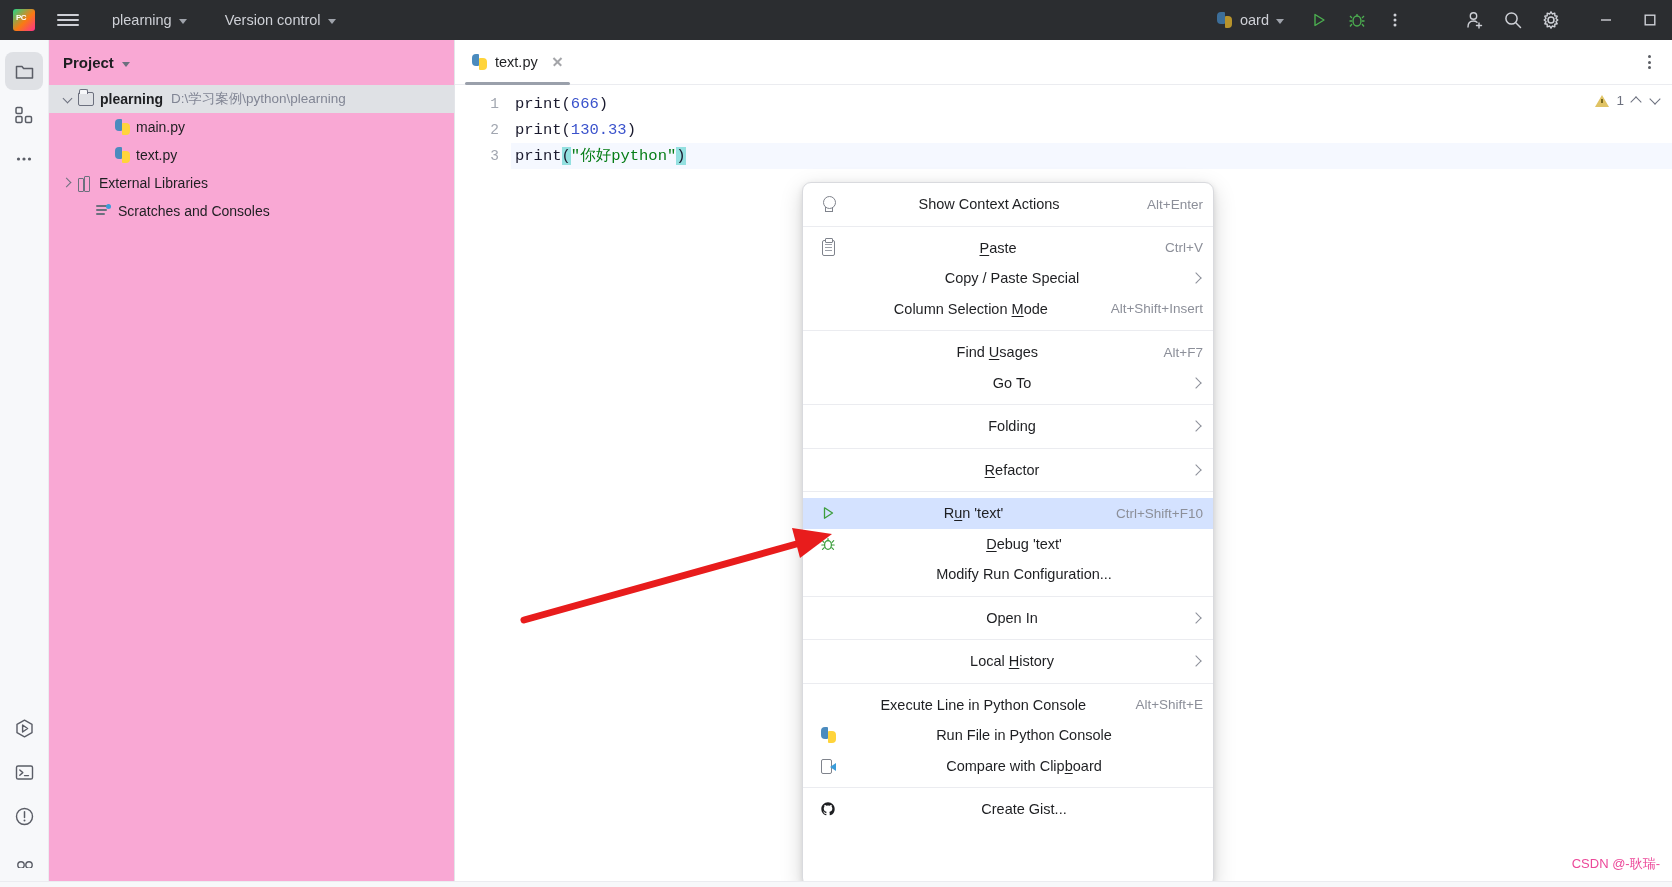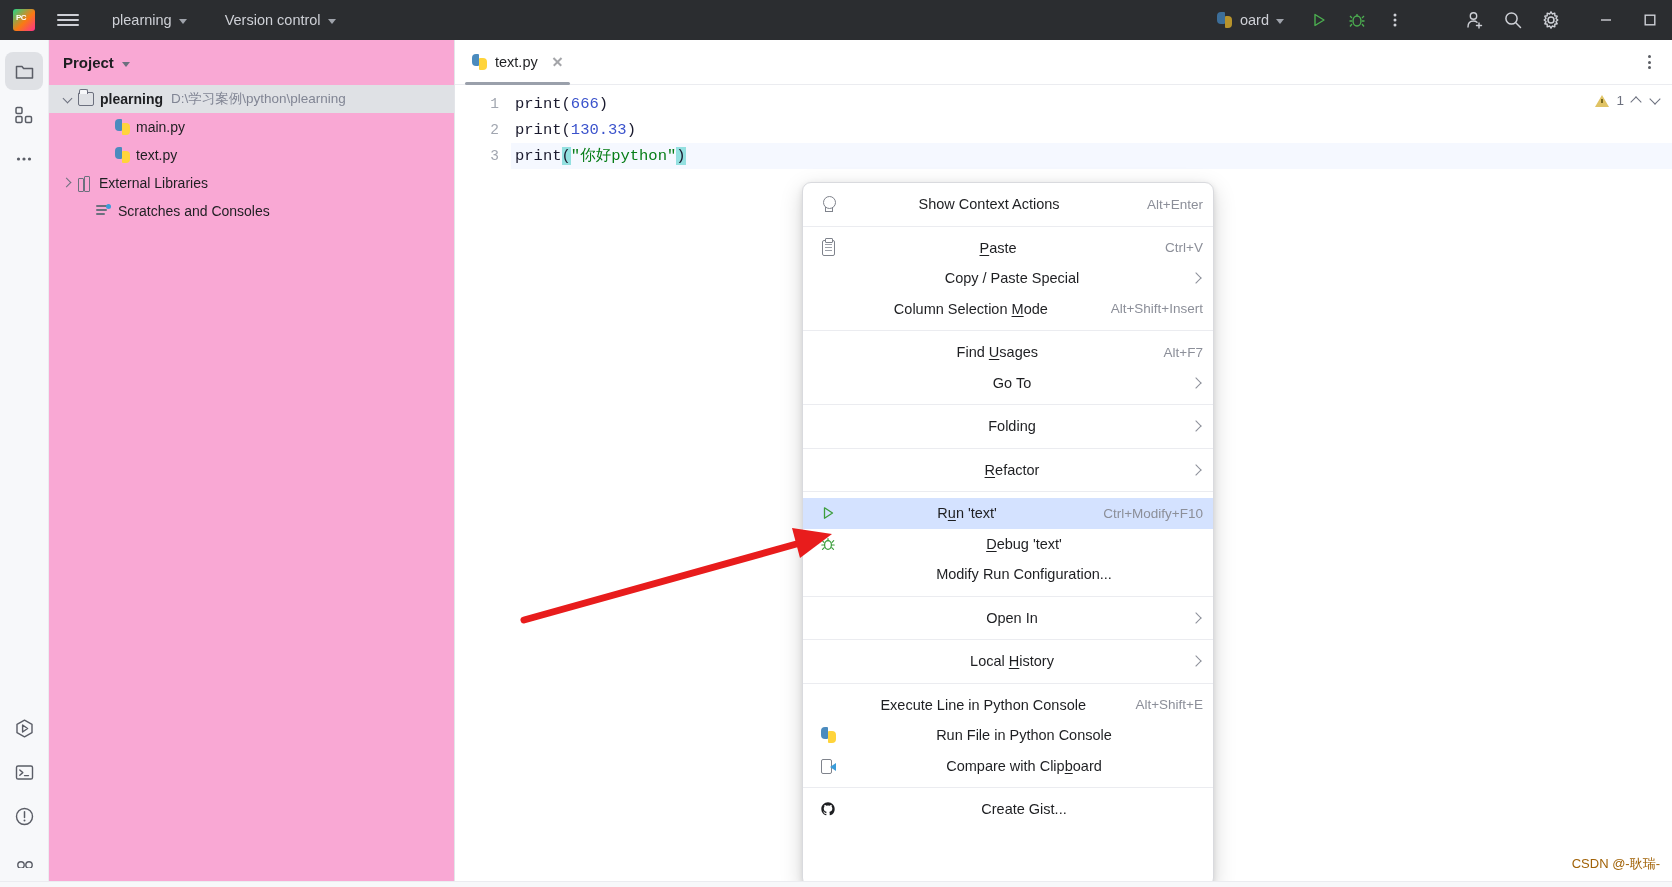--- a/index.html
+++ b/index.html
@@ -231,21 +231,21 @@
   .cmpclip::before{content:"";position:absolute;left:0;top:1px;width:9px;height:13px;
     border:1.5px solid #7f838c;border-radius:2px;}
   .cmpclip::after{content:"";position:absolute;right:0;top:5px;width:0;height:0;
     border-top:4px solid transparent;border-bottom:4px solid transparent;border-right:6px solid #3b9cd9;}
 
   
   .arrow-svg { position:absolute; left:0; top:0; width:1672px; height:887px; pointer-events:none; }
 
   
   .watermark {
-    position:absolute; right:12px; bottom:14px; font-size:13px; color:#a16207;
+    position:absolute; right:12px; bottom:14px; font-size:13px; color:#ec4899;
   }
   .statusline {
     position:absolute; left:0; bottom:0; width:1672px; height:6px; background:#f7f8fa;
     border-top:1px solid #ebecf0;
   }
 </style>
 </head>
 <body>
 
 <div id="app">
@@ -503,21 +503,21 @@
         <span class="mi-sub"></span>
       </div>
       <div class="msep"></div>
       <div class="mi sel">
         <span class="mi-ico">
           <svg width="16" height="16" viewBox="0 0 16 16">
             <path d="M4.5 2.8 L12.5 8 L4.5 13.2 Z" fill="none" stroke="#3c9e3c" stroke-width="1.3" stroke-linejoin="round"></path>
           </svg>
         </span>
         <span class="mi-label">R<span class="mn">u</span>n 'text'</span>
-        <span class="mi-key">Ctrl+Modify+F10</span>
+        <span class="mi-key">Ctrl+Shift+F10</span>
       </div>
       <div class="mi">
         <span class="mi-ico">
           <svg width="16" height="16" viewBox="0 0 16 16">
             <ellipse cx="8" cy="9" rx="3.4" ry="4.3" fill="none" stroke="#3c9e3c" stroke-width="1.25"></ellipse>
             <path d="M4 6.3 L2.3 4.6 M12 6.3 L13.7 4.6 M4.2 9 H1.8 M11.8 9 H14.2 M4.3 11.6 L2.5 13.4 M11.7 11.6 L13.5 13.4 M8 2.6 V4.7" stroke="#3c9e3c" stroke-width="1.2" fill="none" stroke-linecap="round"></path>
           </svg>
         </span>
         <span class="mi-label"><span class="mn">D</span>ebug 'text'</span>
       </div>

